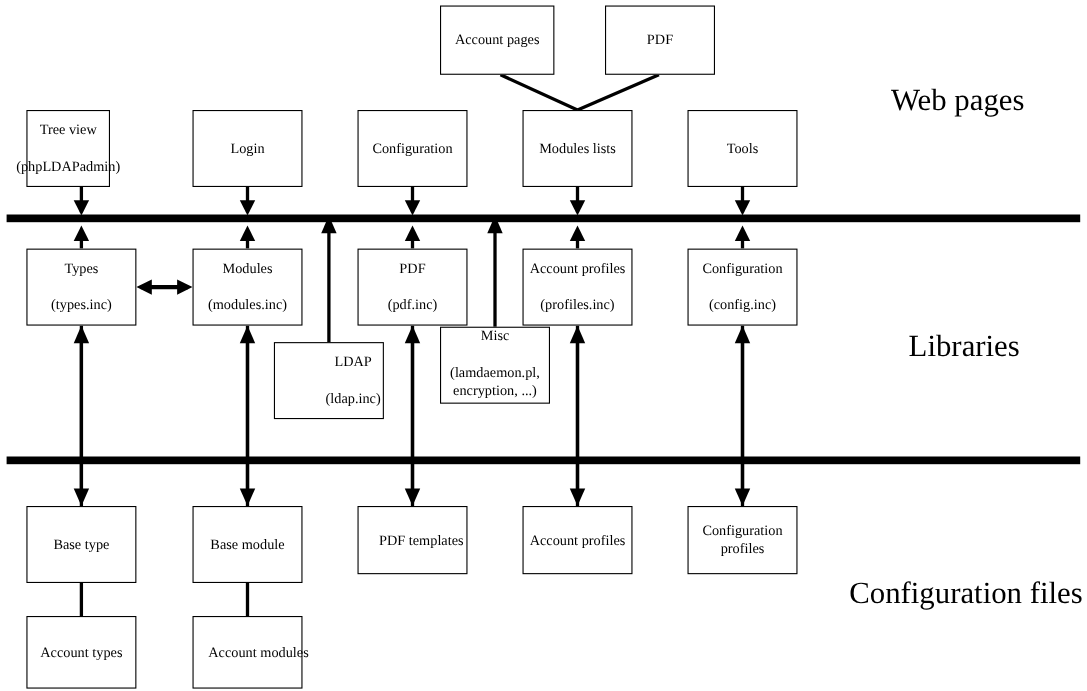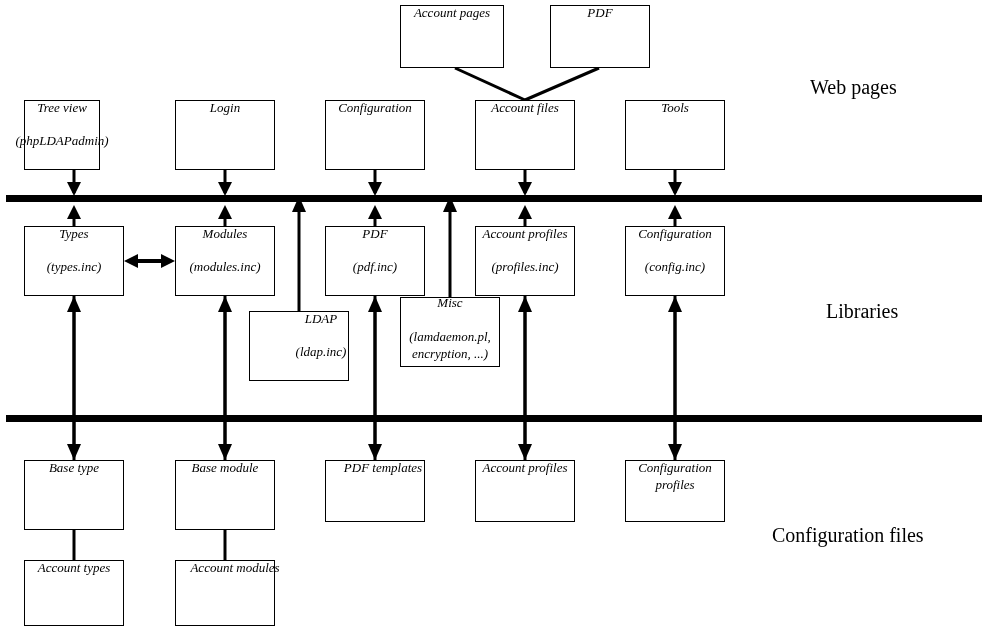--- a/index.html
+++ b/index.html
@@ -23,38 +23,37 @@
     pointer-events: none;
   }
   .node {
     position: absolute;
     box-sizing: border-box;
     border: 1px solid #000000;
     background: #ffffff;
     display: flex;
     flex-direction: column;
     align-items: center;
-    justify-content: flex-start;
+    justify-content: center;
     text-align: center;
     font-size: 13px;
     line-height: 1.15;
     color: #000000;
     white-space: nowrap;
     z-index: 3;
-    font-style: italic;
   }
   .node .line1 { display: block; }
   .node .line2 { display: block; margin-top: 18px; }
   .node.two-line-tight .line2 { margin-top: 18px; }
   .node.two-line-tight .line1 { margin-top: -2px; }
   .node.stack .line1 { margin-top: 0; }
   .node.stack .line2 { margin-top: 2px; }
   .section-label {
     position: absolute;
-    font-size: 20px;
+    font-size: 28px;
     color: #000000;
     white-space: nowrap;
     z-index: 3;
   }
   .band {
     position: absolute;
     background: #000000;
     height: 7px;
     z-index: 1;
   }
@@ -191,21 +190,21 @@
     <span class="line1">Tree view</span>
     <span class="line2">(phpLDAPadmin)</span>
   </div>
   <div class="node" style="left:175px; top:100px; width:100px; height:70px;">
     <span class="line1">Login</span>
   </div>
   <div class="node" style="left:325px; top:100px; width:100px; height:70px;">
     <span class="line1">Configuration</span>
   </div>
   <div class="node" style="left:475px; top:100px; width:100px; height:70px;">
-    <span class="line1">Account files</span>
+    <span class="line1">Modules lists</span>
   </div>
   <div class="node" style="left:625px; top:100px; width:100px; height:70px;">
     <span class="line1">Tools</span>
   </div>
 
   <div class="node" style="left:24px; top:226px; width:100px; height:70px;">
     <span class="line1">Types</span>
     <span class="line2">(types.inc)</span>
   </div>
   <div class="node" style="left:175px; top:226px; width:100px; height:70px;">

